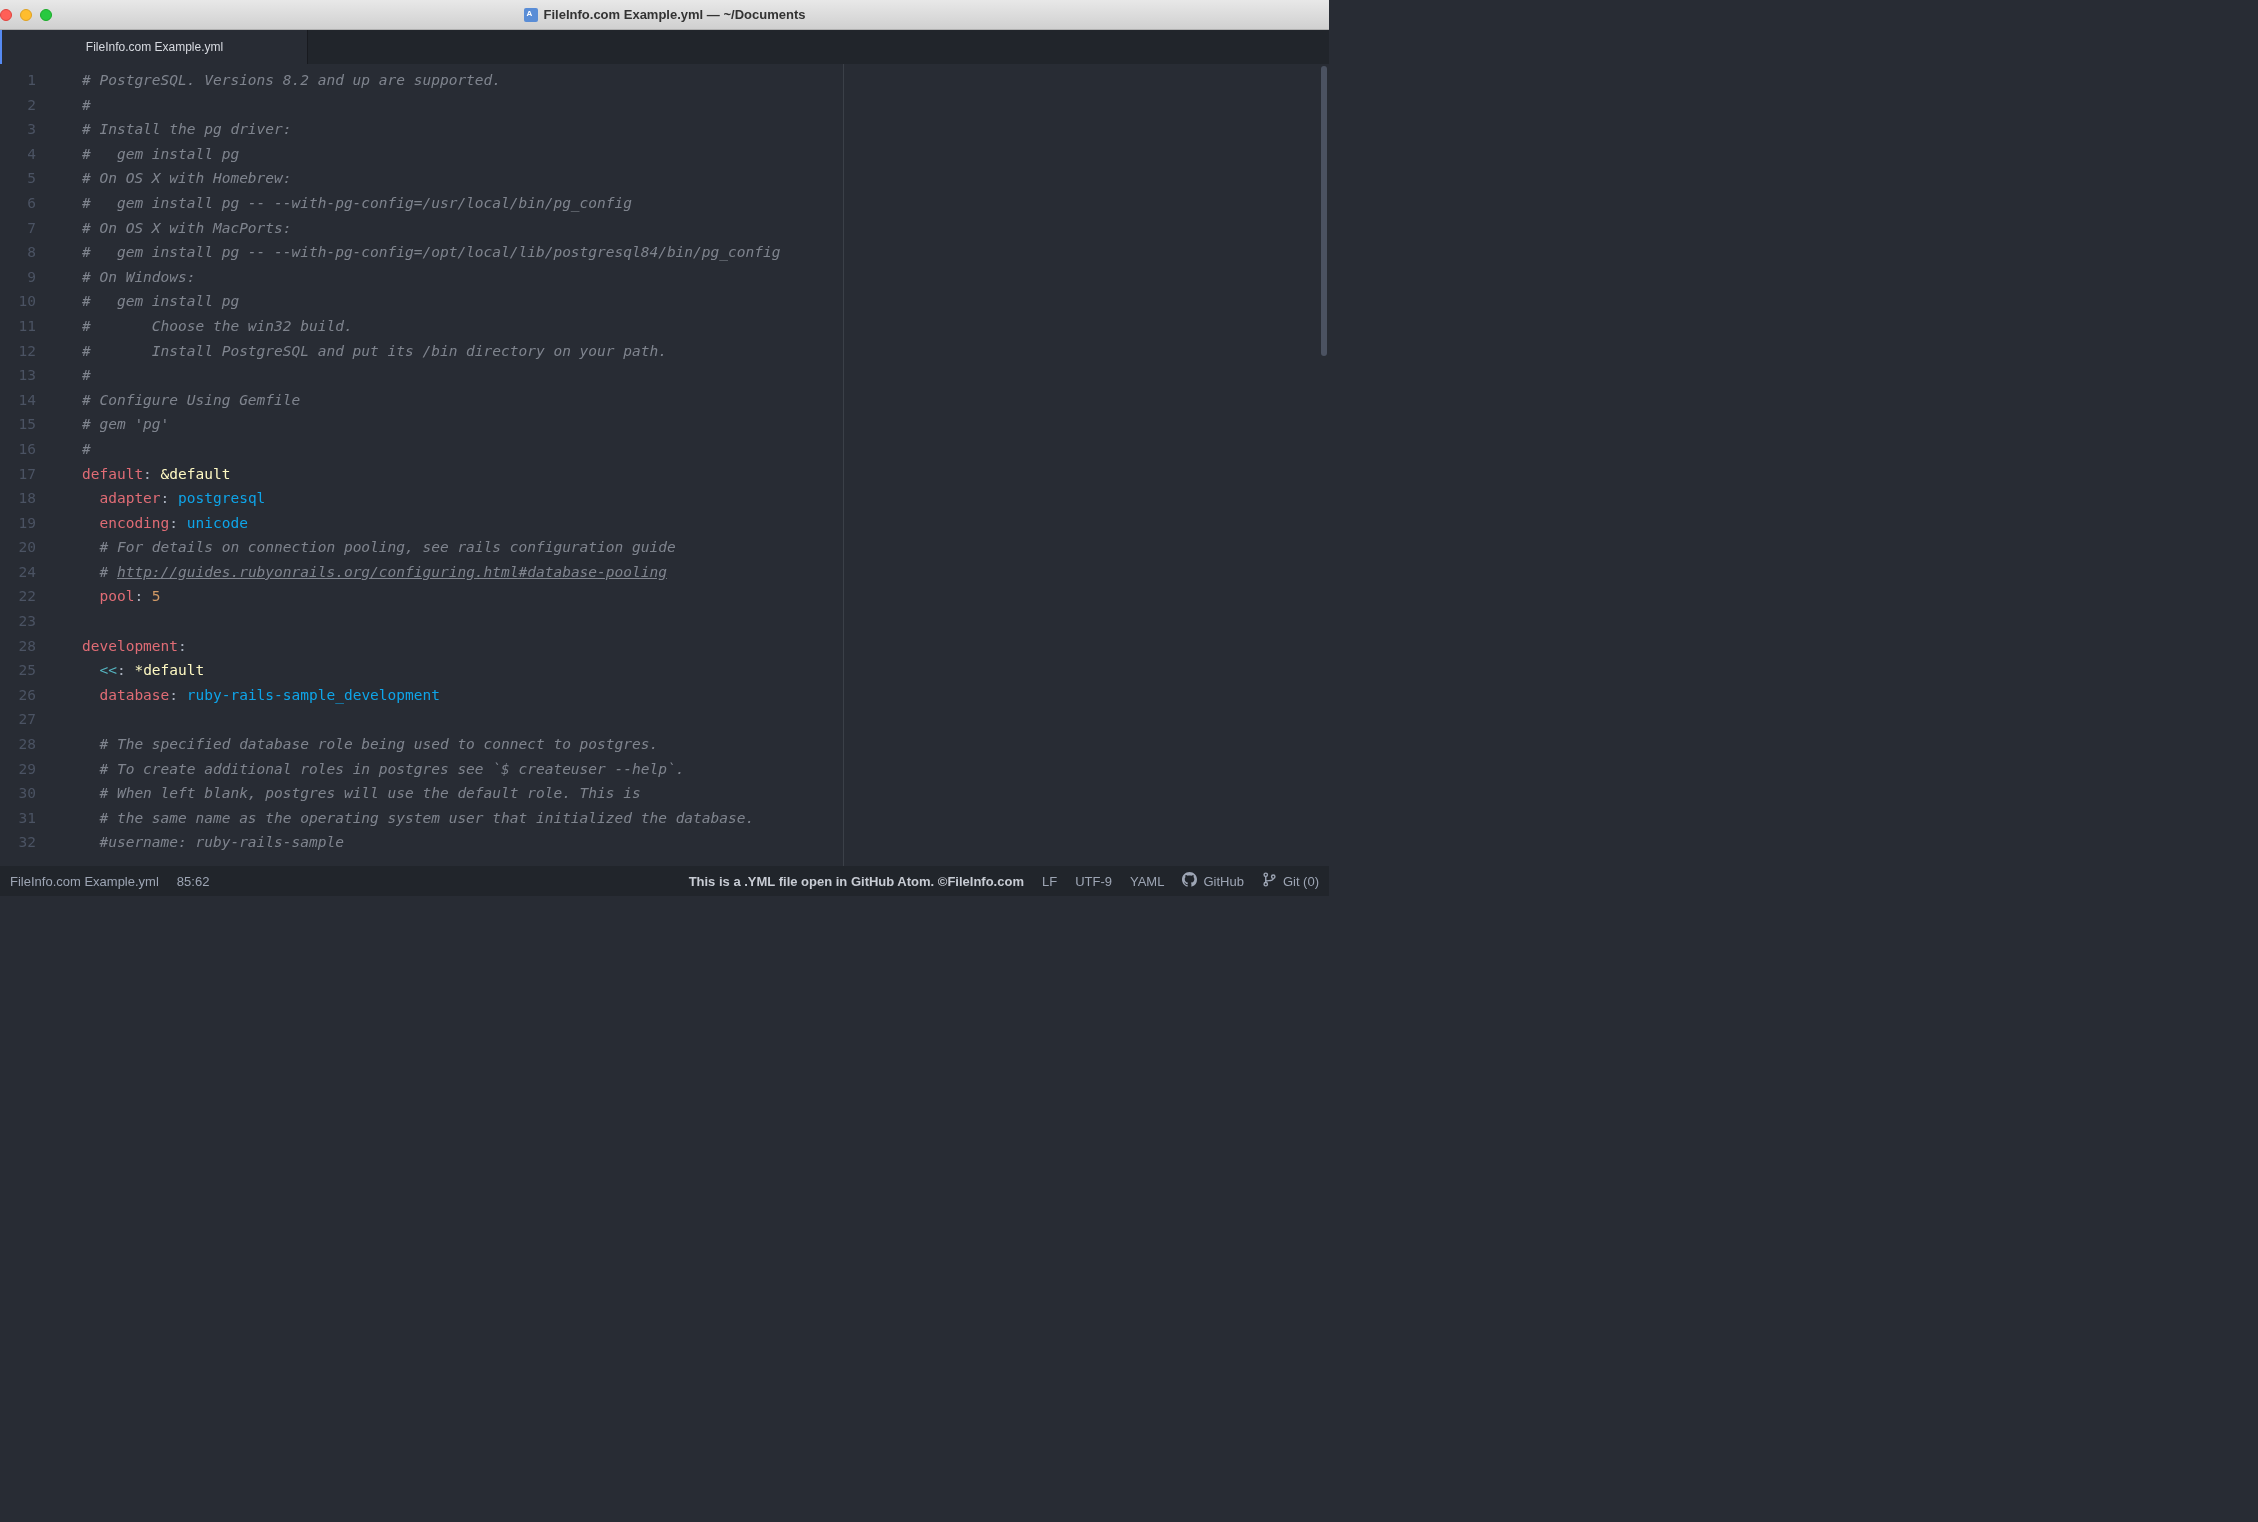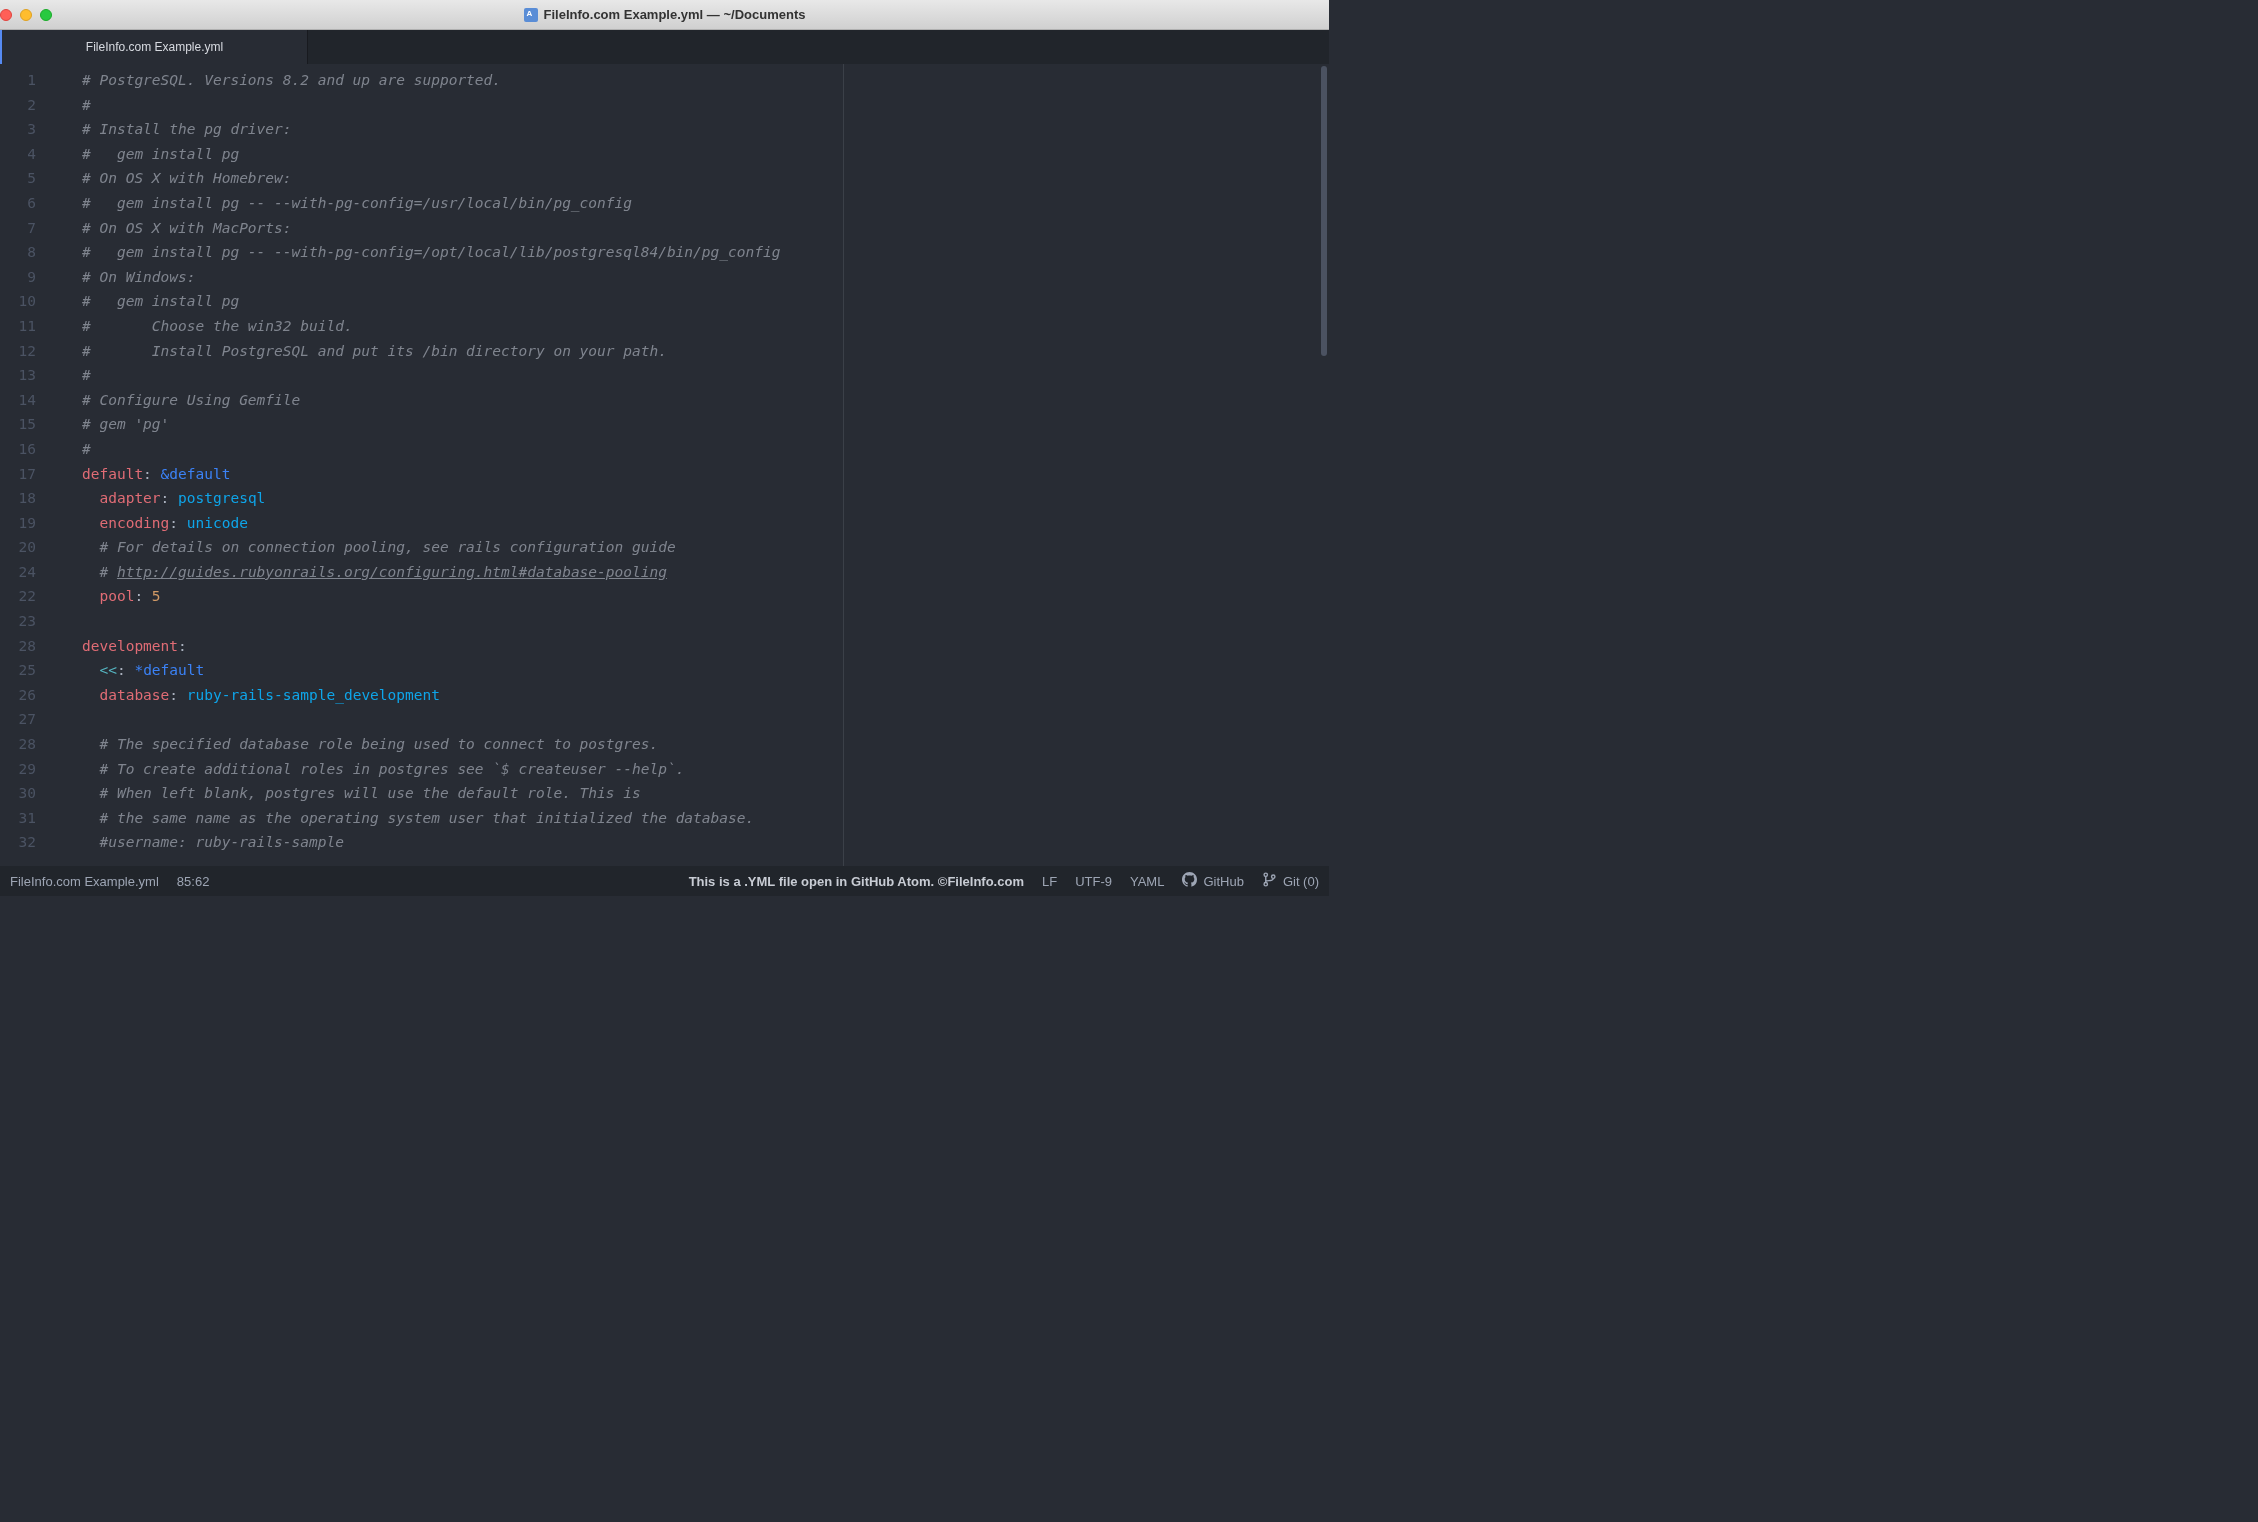--- a/index.html
+++ b/index.html
@@ -51,21 +51,21 @@
 }
 .code {
   flex:1; padding: 4px 0 0 6px;
   font-family: "SF Mono", Menlo, monospace; font-size: 14.5px; line-height: 24.6px;
   white-space: pre; overflow:hidden;margin-left:32px;
 }
 .wrap-guide { position:absolute; top:0; bottom:0; left:843px; width:1px; background:#3b4048; }
 .c-comment { color:#7f848e; font-style: italic; }
 .c-key { color:#e06c75; }
 .c-scalar { color:#0ea5e9; }
-.c-anchor { color:#3b82f6; }
+.c-anchor { color:#fef9c3; }
 .c-punct { color:#abb2bf; }
 .c-merge { color:#56b6c2; }
 .c-num { color:#d19a66; }
 .c-url { text-decoration: underline; }
 .statusbar {
   height: 30px; background: #21252b; display: flex; align-items: center;
   padding: 0 10px; font-size: 13px; color: #9da5b4; gap: 14px;
 }
 .sb-left { display:flex; gap:18px; }
 .sb-right { margin-left:auto; display:flex; align-items:center; gap:18px; }

